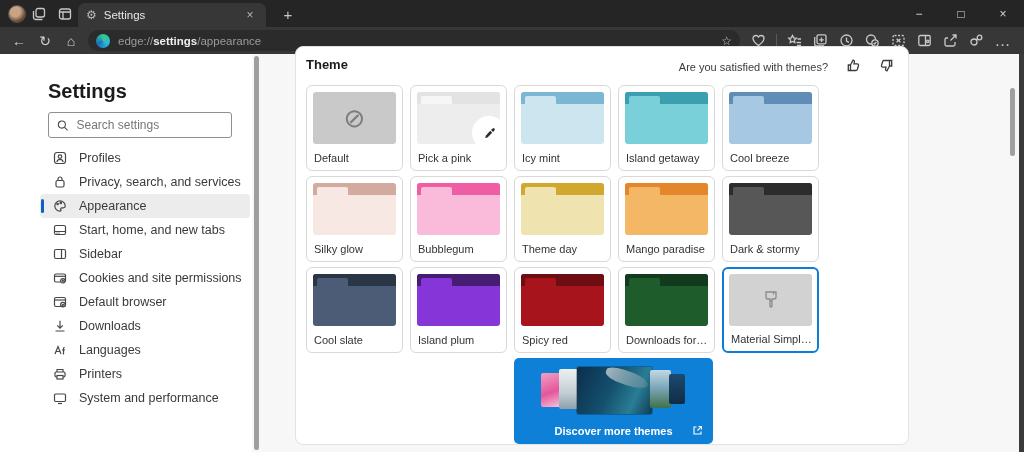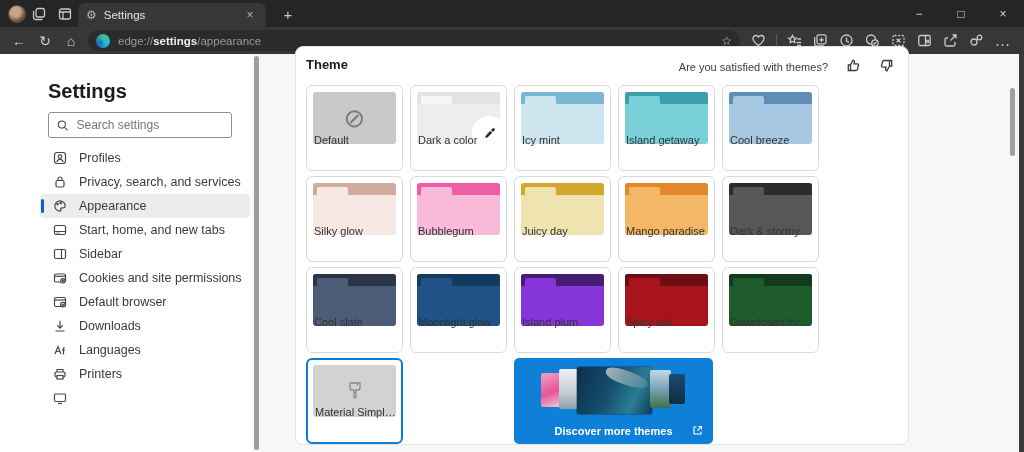--- a/index.html
+++ b/index.html
@@ -54,21 +54,21 @@
   .feedback { position:absolute; top:11px; right:14px; display:flex; align-items:flex-end; gap:18px; }
   .feedback .q { font-size:11px; color:#3b3b3b; }
 
   .grid { display:grid; grid-template-columns:repeat(5, 97px); gap:5px 7px; margin:13px 0 0 10px; }
   .tcard { width:97px; height:86px; background:#fff; border:1px solid #d9d9d9; border-radius:6px; position:relative; }
   .tcard.sel { border:2px solid #0c7cd9; }
   .prev { position:absolute; left:6px; top:6px; right:6px; height:52px; border-radius:3px; overflow:hidden; }
   .tcard.sel .prev { left:5px; top:5px; right:5px; }
   .strip { position:absolute; left:0; top:0; width:100%; height:12px; }
   .ttab { position:absolute; left:4px; top:4px; width:31px; height:8px; border-radius:2px 2px 0 0; }
-  .tlabel { position:absolute; left:7px; right:5px; bottom:24px; font-size:11px; color:#333; white-space:nowrap; overflow:hidden; text-overflow:ellipsis; }
+  .tlabel { position:absolute; left:7px; right:5px; bottom:6px; font-size:11px; color:#333; white-space:nowrap; overflow:hidden; text-overflow:ellipsis; }
   .center-ic { position:absolute; left:0; top:0; width:100%; height:100%; display:flex; align-items:center; justify-content:center; }
   .eyedrop-bubble { position:absolute; right:-6px; bottom:-6px; width:34px; height:34px; background:#fff; border-radius:50%; display:flex; align-items:center; justify-content:center; }
 
   
   .banner { grid-column:3 / span 2; width:199px; height:86px; border-radius:5px; position:relative; overflow:hidden; }
   .bthumb { position:absolute; border-radius:2px; }
   .bt1 { left:27px; top:15px; width:22px; height:34px; background:linear-gradient(160deg,#f2a0c4 0%,#e4569c 55%,#f6c9dd 100%); }
   .bt2 { left:45px; top:11px; width:20px; height:40px; background:linear-gradient(180deg,#eef0f2 0%,#c2cdd4 60%,#8da0ab 100%); }
   .bt3 { left:63px; top:9px; width:75px; height:47px; background:linear-gradient(115deg,#0c2e4c 0%,#14506e 45%,#2a7d95 75%,#0d3a55 100%); box-shadow:0 0 0 1px rgba(0,0,0,.25); }
   .bt3::after { content:""; position:absolute; left:28px; top:4px; width:44px; height:14px; background:linear-gradient(100deg, rgba(190,205,210,.85), rgba(110,140,150,.4)); transform:rotate(18deg); border-radius:40% 60% 50% 50%; }
@@ -285,20 +285,21 @@
           </span>
         <span>Printers</span>
       </div>
       <div class="sb-item">
         <span class="icon">
             <svg class="sicon" width="14" height="14" viewBox="0 0 14 14">
               <rect x="1.5" y="3" width="11" height="7.5" rx="1.2"></rect>
               <path d="M5 12.5 h4"></path>
             </svg>
           </span>
+        <span>System and performance</span>
       </div>
     </div>
   </div>
   <div class="sb-scroll"></div>
 
   <div class="card">
     <div class="sec-title">Theme</div>
     <div class="feedback">
       <span class="q">Are you satisfied with themes?</span>
       <svg class="oicon" style="stroke:#3b3b3b" width="15" height="15" viewBox="0 0 15 15">
@@ -321,21 +322,21 @@
       <div class="tcard">
         <div class="prev" style="background: rgb(237, 237, 237);">
           <div class="strip" style="background: rgb(227, 227, 227);"></div>
           <div class="ttab" style="background: rgb(246, 246, 246);"></div>
           <div class="eyedrop-bubble">
             <svg width="14" height="14" viewBox="0 0 14 14">
                 <path d="M12 2 c1 1 1 2 0 3 l-1 1 -2-2 1-1 c1-1 2-1 2-1 Z M8.2 4.8 l2 2 -4.7 4.7 -2.3.6 .6-2.3 Z" fill="#2b2b2b"></path>
               </svg>
           </div>
         </div>
-        <div class="tlabel">Dark a color</div>
+        <div class="tlabel">Pick a pink</div>
       </div>
 
 
       <div class="tcard">
         <div class="prev" style="background: rgb(205, 229, 238);">
           <div class="strip" style="background: rgb(121, 183, 210);"></div>
           <div class="ttab" style="background: rgb(205, 229, 238);"></div>
         </div>
         <div class="tlabel">Icy mint</div>
       </div>
@@ -370,21 +371,21 @@
           <div class="ttab" style="background: rgb(249, 187, 217);"></div>
         </div>
         <div class="tlabel">Bubblegum</div>
       </div>
 
       <div class="tcard">
         <div class="prev" style="background: rgb(239, 227, 176);">
           <div class="strip" style="background: rgb(210, 167, 47);"></div>
           <div class="ttab" style="background: rgb(239, 227, 176);"></div>
         </div>
-        <div class="tlabel">Juicy day</div>
+        <div class="tlabel">Theme day</div>
       </div>
 
       <div class="tcard">
         <div class="prev" style="background: rgb(244, 183, 102);">
           <div class="strip" style="background: rgb(227, 135, 42);"></div>
           <div class="ttab" style="background: rgb(244, 183, 102);"></div>
         </div>
         <div class="tlabel">Mango paradise</div>
       </div>
 
@@ -397,27 +398,20 @@
       </div>
 
       <div class="tcard">
         <div class="prev" style="background: rgb(77, 92, 118);">
           <div class="strip" style="background: rgb(42, 53, 69);"></div>
           <div class="ttab" style="background: rgb(77, 92, 118);"></div>
         </div>
         <div class="tlabel">Cool slate</div>
       </div>
 
-      <div class="tcard">
-        <div class="prev" style="background: rgb(31, 82, 135);">
-          <div class="strip" style="background: rgb(21, 58, 96);"></div>
-          <div class="ttab" style="background: rgb(31, 82, 135);"></div>
-        </div>
-        <div class="tlabel">Moonlight glow</div>
-      </div>
 
       <div class="tcard">
         <div class="prev" style="background: rgb(133, 53, 216);">
           <div class="strip" style="background: rgb(69, 29, 114);"></div>
           <div class="ttab" style="background: rgb(133, 53, 216);"></div>
         </div>
         <div class="tlabel">Island plum</div>
       </div>
 
       <div class="tcard">

